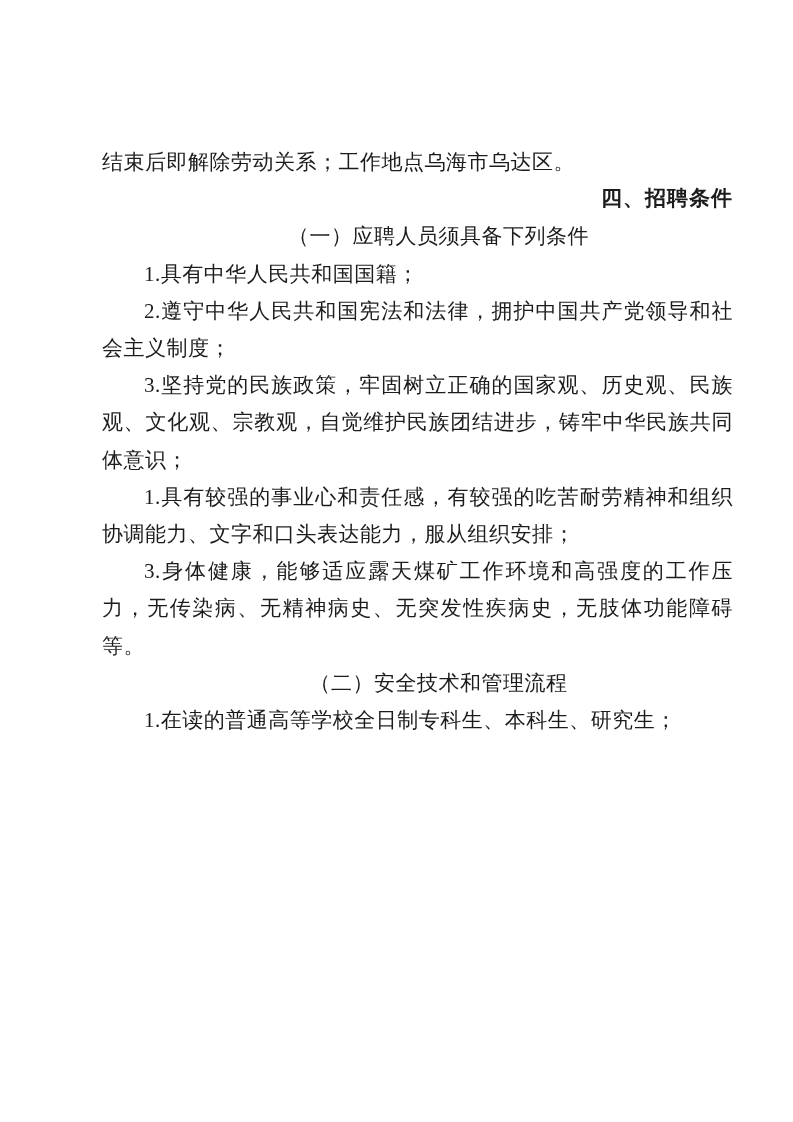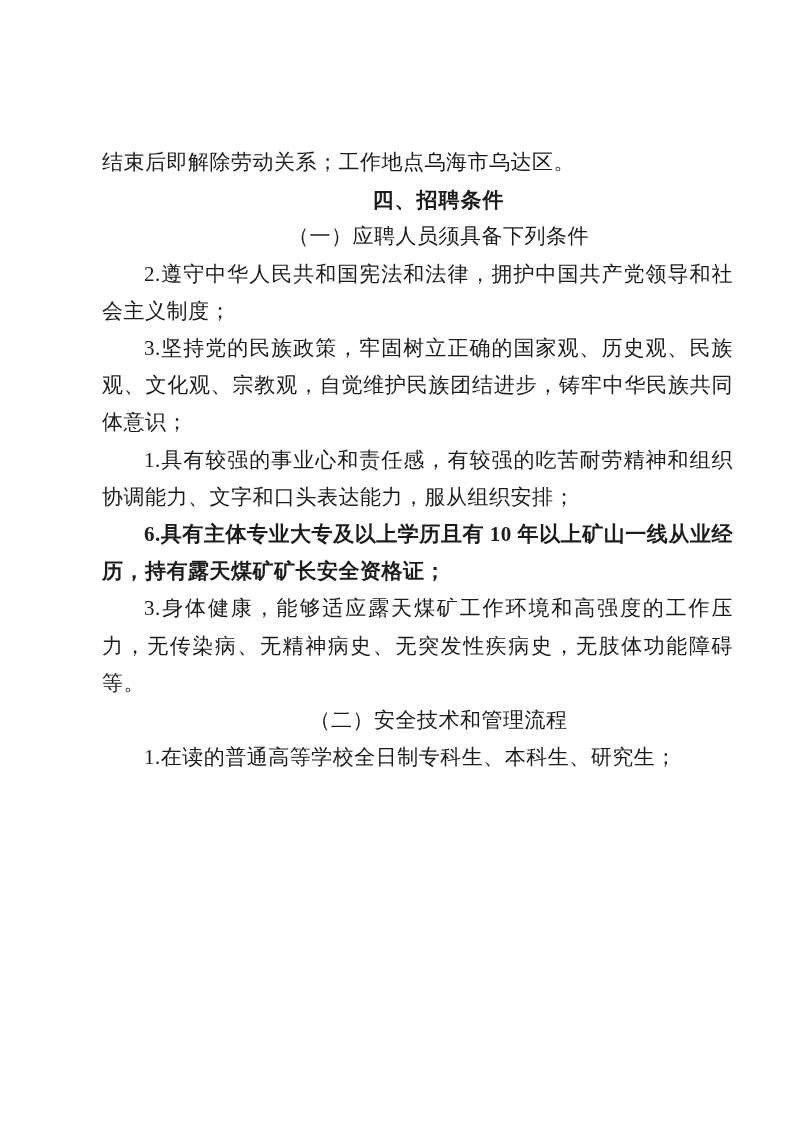--- a/index.html
+++ b/index.html
@@ -25,23 +25,23 @@
     text-align: justify;
     text-justify: inter-character;
     text-indent: 2em;
     letter-spacing: 0.5px;
     word-break: normal;
   }
   .no-indent {
     text-indent: 0;
   }
   .h1 {
-    font-family: Liberation Sans, sans-serif;
+    font-family: Liberation Mono, monospace;
     font-weight: bold;
-    text-align: center;
+    text-align: right;
     letter-spacing: 1px;
   }
   .h2 {
     text-align: center;
   }
   .bold {
     font-weight: bold;
   }
   .footer-pagenum {
     position: absolute;
@@ -54,21 +54,21 @@
     letter-spacing: 2px;
   }
 </style>
 </head>
 <body>
 
 <div class="page">
   <p class="para no-indent">结束后即解除劳动关系；工作地点乌海市乌达区。</p>
   <p class="para h1">四、招聘条件</p>
   <p class="para h2">（一）应聘人员须具备下列条件</p>
+  <p class="para">1.具有中华人民共和国国籍；</p>
   <p class="para">2.遵守中华人民共和国宪法和法律，拥护中国共产党领导和社会主义制度；</p>
   <p class="para">3.坚持党的民族政策，牢固树立正确的国家观、历史观、民族观、文化观、宗教观，自觉维护民族团结进步，铸牢中华民族共同体意识；</p>
   <p class="para">1.具有较强的事业心和责任感，有较强的吃苦耐劳精神和组织协调能力、文字和口头表达能力，服从组织安排；</p>
-  <p class="para bold">6.具有主体专业大专及以上学历且有 10 年以上矿山一线从业经历，持有露天煤矿矿长安全资格证；</p>
   <p class="para">3.身体健康，能够适应露天煤矿工作环境和高强度的工作压力，无传染病、无精神病史、无突发性疾病史，无肢体功能障碍等。</p>
   <p class="para h2">（二）安全技术和管理流程</p>
   <p class="para">1.在读的普通高等学校全日制专科生、本科生、研究生；</p>
   <div class="footer-pagenum">— 2 —</div>
 </div>
 
 </body></html>

